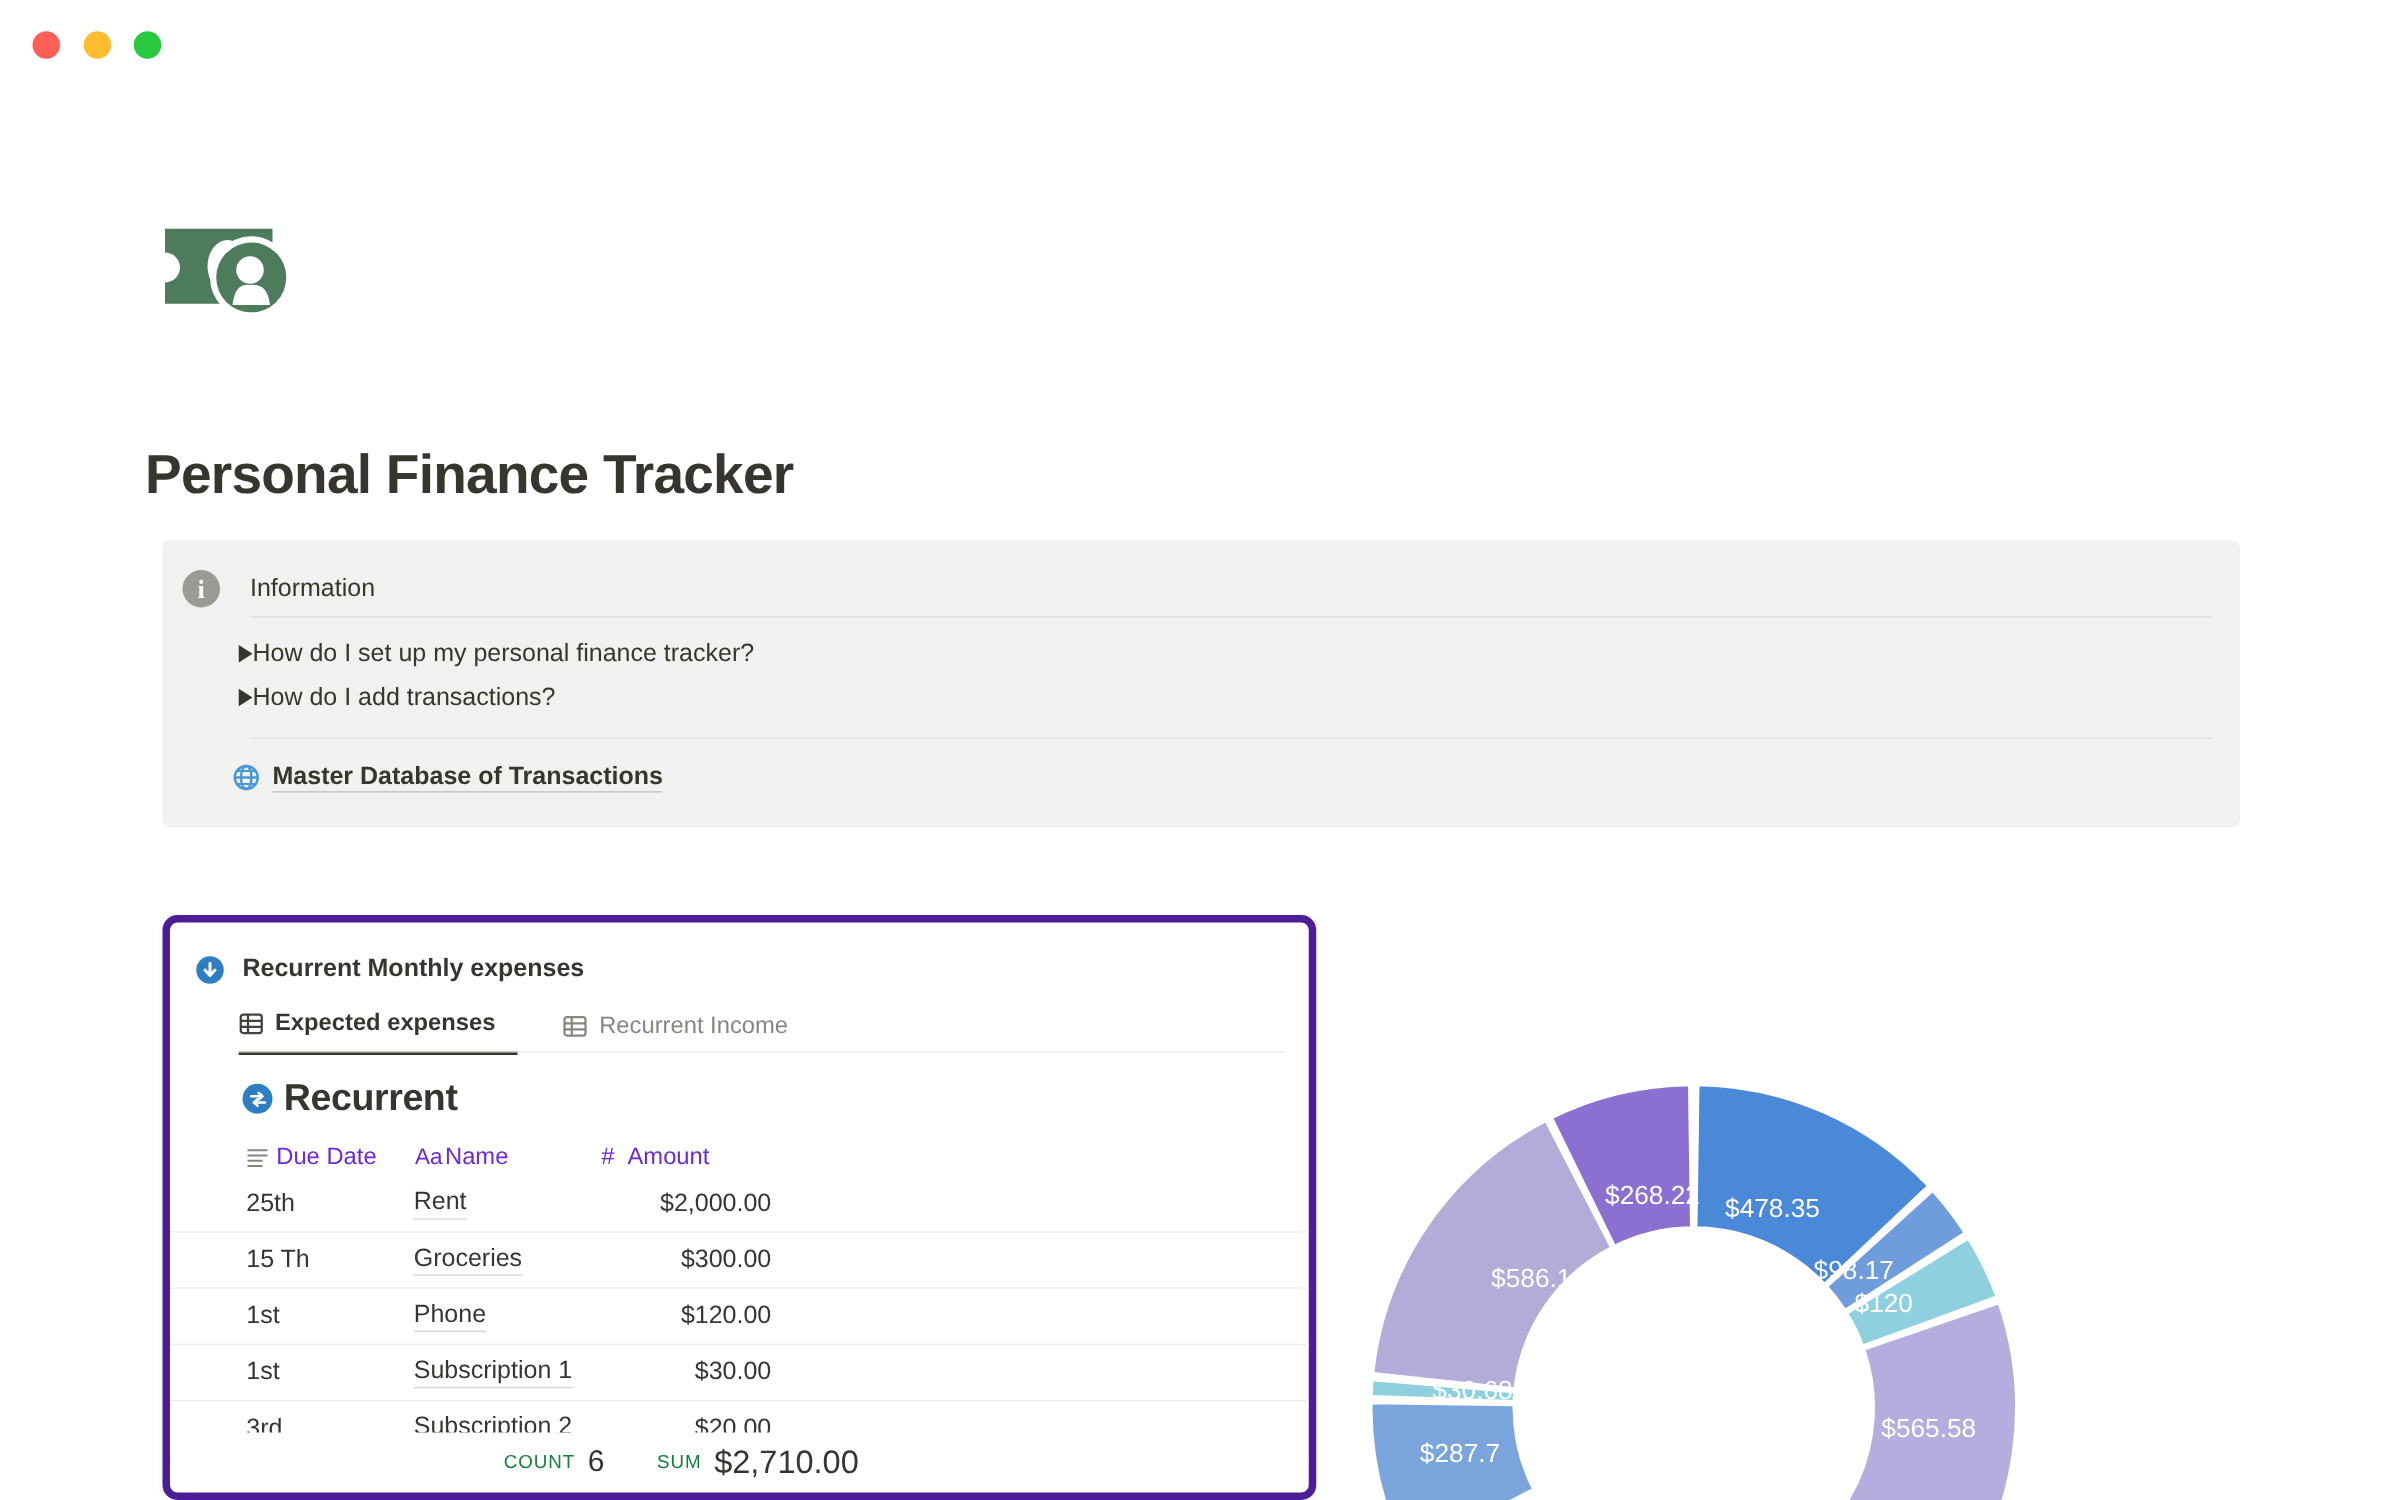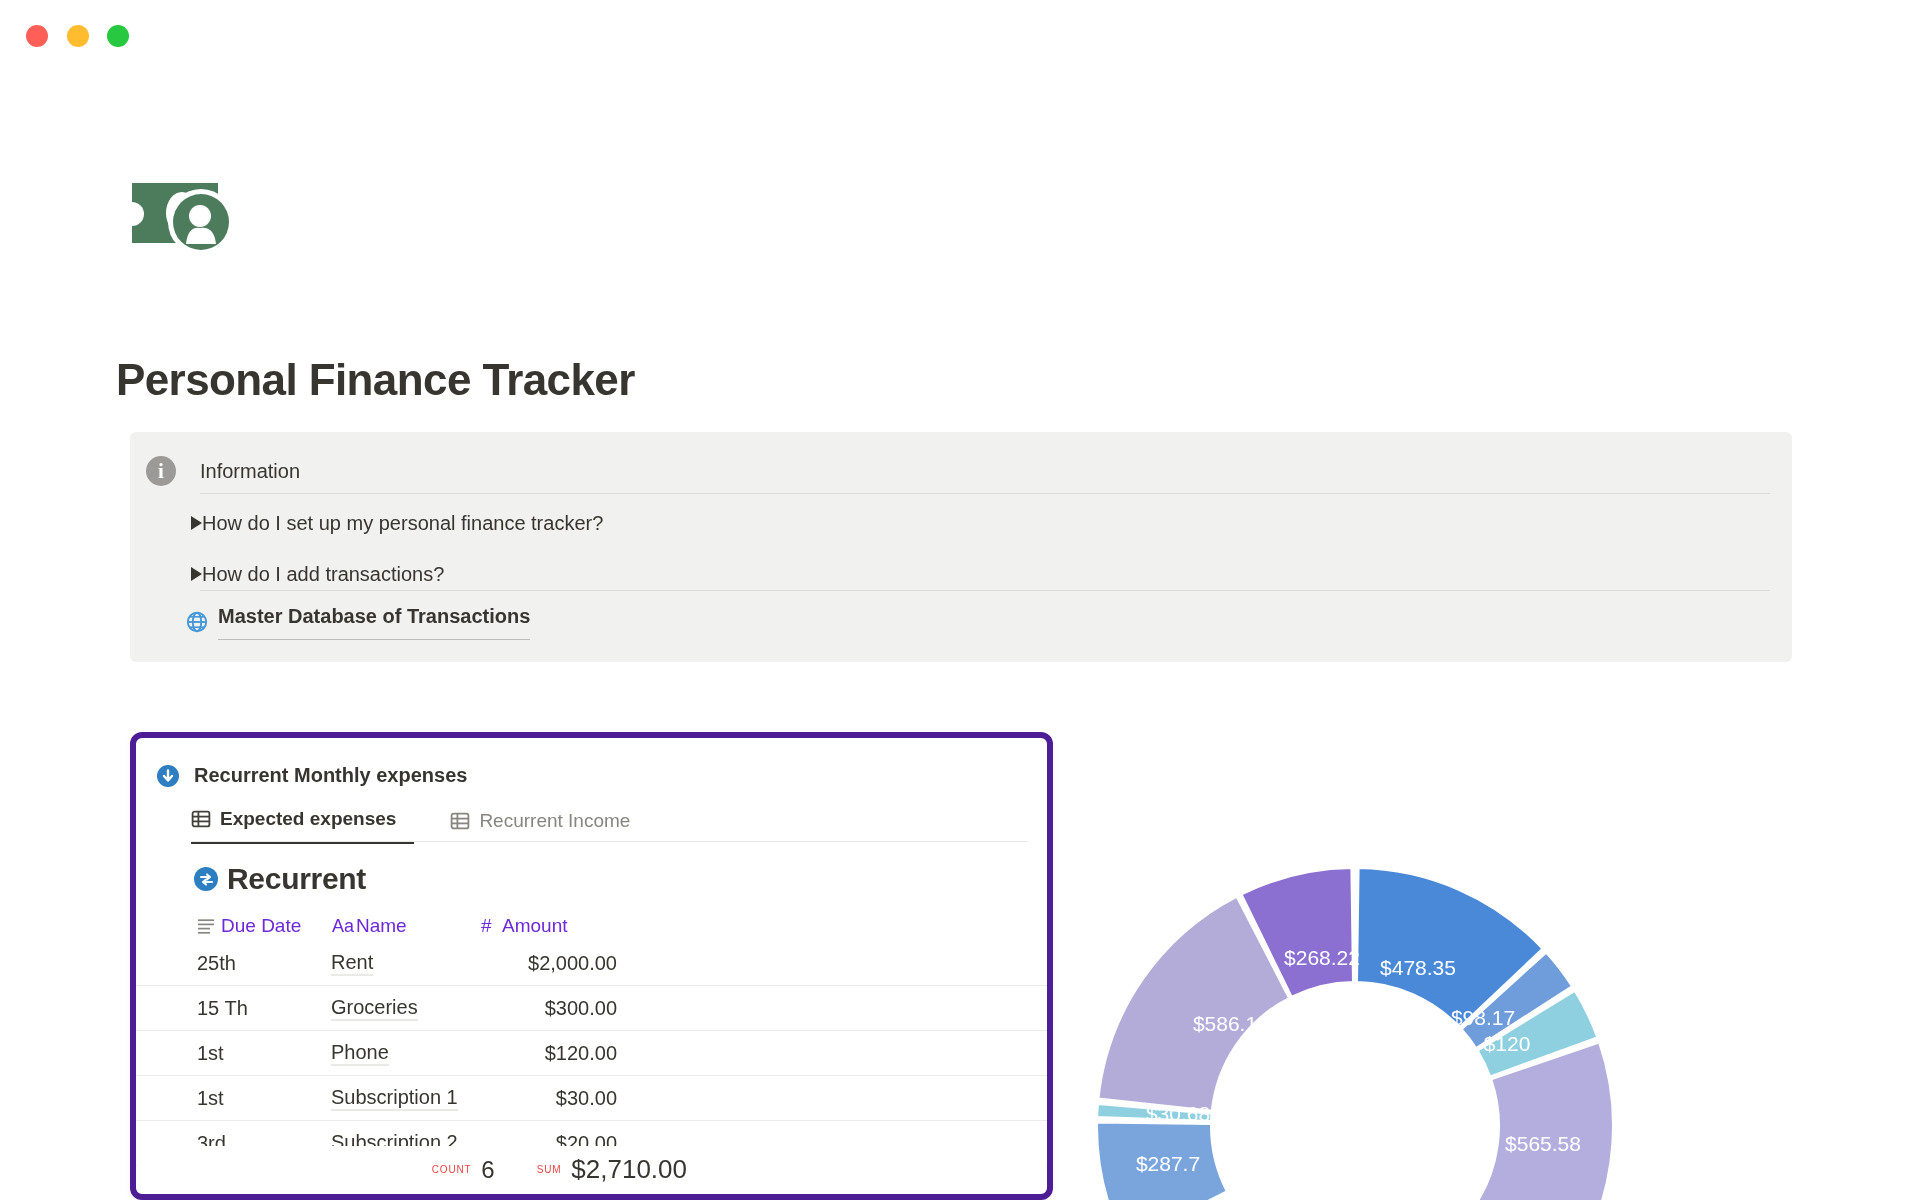--- a/index.html
+++ b/index.html
@@ -20,24 +20,24 @@
 
   
   .callout{position:absolute;left:130px;top:432px;width:1662px;height:230px;background:#f1f1ef;border-radius:6px}
   .info-badge{position:absolute;left:16px;top:24px;width:30px;height:30px;border-radius:50%;background:#9b9a97;
     color:#fff;display:flex;align-items:center;justify-content:center;
     font-family:"Liberation Serif","DejaVu Serif",serif;font-weight:700;font-size:21px;line-height:1}
   .callout-title{position:absolute;left:70px;top:28px;font-size:20px}
   .c-div{position:absolute;left:70px;width:1570px;height:1px;background:#dddbd8}
   .c-div1{top:61px}.c-div2{top:158px}
   .toggle-row{position:absolute;left:61px;height:28px;display:flex;align-items:center;font-size:20px;cursor:pointer}
-  .toggle-1{top:509px;top:77px}.toggle-2{top:128px}
+  .toggle-1{top:509px;top:77px}.toggle-2{top:112px}
   .tri{width:0;height:0;border-left:11px solid #37352f;border-top:7px solid transparent;border-bottom:7px solid transparent}
   .db-link{position:absolute;left:55px;top:176px;height:28px;display:flex;align-items:center;gap:9px;cursor:pointer}
-  .db-link .lnk{font-size:20px;font-weight:600;border-bottom:1.5px solid rgba(55,53,47,.28);padding-bottom:11px}
+  .db-link .lnk{font-size:20px;font-weight:600;border-bottom:1.5px solid rgba(55,53,47,.28);padding-bottom:0}
 
   
   .card{position:absolute;left:130px;top:732px;width:911px;height:456px;background:#fff;
     border:6px solid #4c1d95;border-radius:12px;box-shadow:0 2px 6px rgba(15,15,15,.05)}
   .card-head{position:absolute;left:21px;top:26px;display:flex;align-items:center;gap:15px}
   .badge-circle{width:22px;height:22px;border-radius:50%;background:#2d7fc1;display:flex;align-items:center;justify-content:center;flex:0 0 auto}
   .card-title{font-size:20px;font-weight:700}
   .tabs{position:absolute;left:55px;top:64px;display:flex;gap:36px}
   .tab{display:flex;align-items:center;gap:9px;font-size:19px;padding:6px 18px 11px 0;cursor:pointer}
   .tab.active{font-weight:600;border-bottom:3px solid #37352f;color:#37352f}
@@ -52,21 +52,21 @@
   .col-aa{left:196px;font-size:18px}.col-name{left:220px}
   .col-hash{left:345px;font-size:19px}.col-amount{left:366px}
   .rows{position:absolute;left:0;top:203px;width:100%}
   .trow{position:relative;height:44px;border-bottom:1px solid #ebebe9;font-size:20px}
   .trow .due{position:absolute;left:61px;top:50%;transform:translateY(-50%)}
   .trow .name{position:absolute;left:195px;top:50%;transform:translateY(-50%);font-weight:500;
     border-bottom:1.5px solid rgba(55,53,47,.22);padding-bottom:1px}
   .trow .amount{position:absolute;right:430px;top:50%;transform:translateY(-50%)}
   .tfoot{position:absolute;left:1px;right:1px;bottom:1px;top:408px;background:#fff;border-radius:0 0 12px 12px;z-index:3}
   .tfoot-inner{position:absolute;left:55px;top:0;width:495px;height:100%;display:flex;align-items:center;justify-content:flex-end;gap:10px}
-  .calc-label{font-size:10px;letter-spacing:.8px;color:#ef4444}
+  .calc-label{font-size:15px;letter-spacing:.8px;color:#15803d}
   .calc-count{font-size:24px;margin-right:32px}
   .calc-sum{font-size:26px}
 
   
   .donut-svg{position:absolute;left:0;top:0;width:1920px;height:1200px}
   .seg-label{fill:#fff;font-size:21px;font-weight:500;text-anchor:middle;dominant-baseline:central;
     font-family:"Liberation Sans","DejaVu Sans",sans-serif}
 
   .icon-dark{color:#43413b}.icon-gray{color:#87867f}
 </style>

